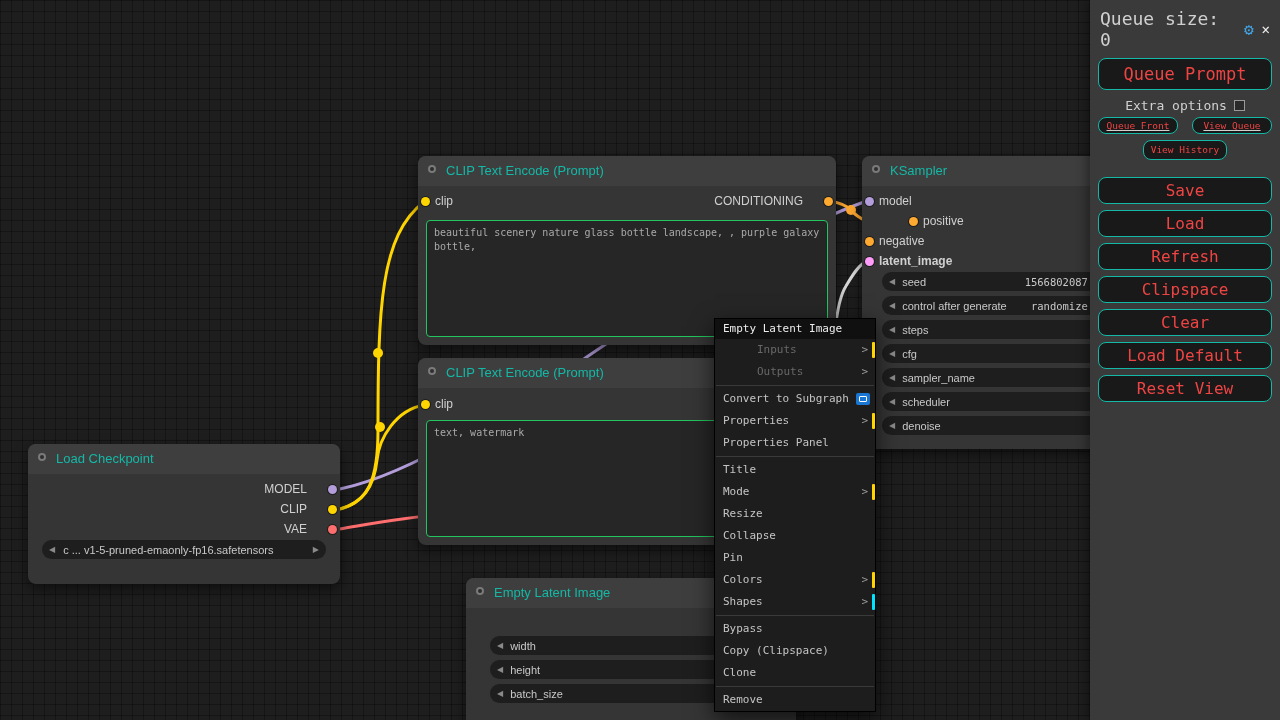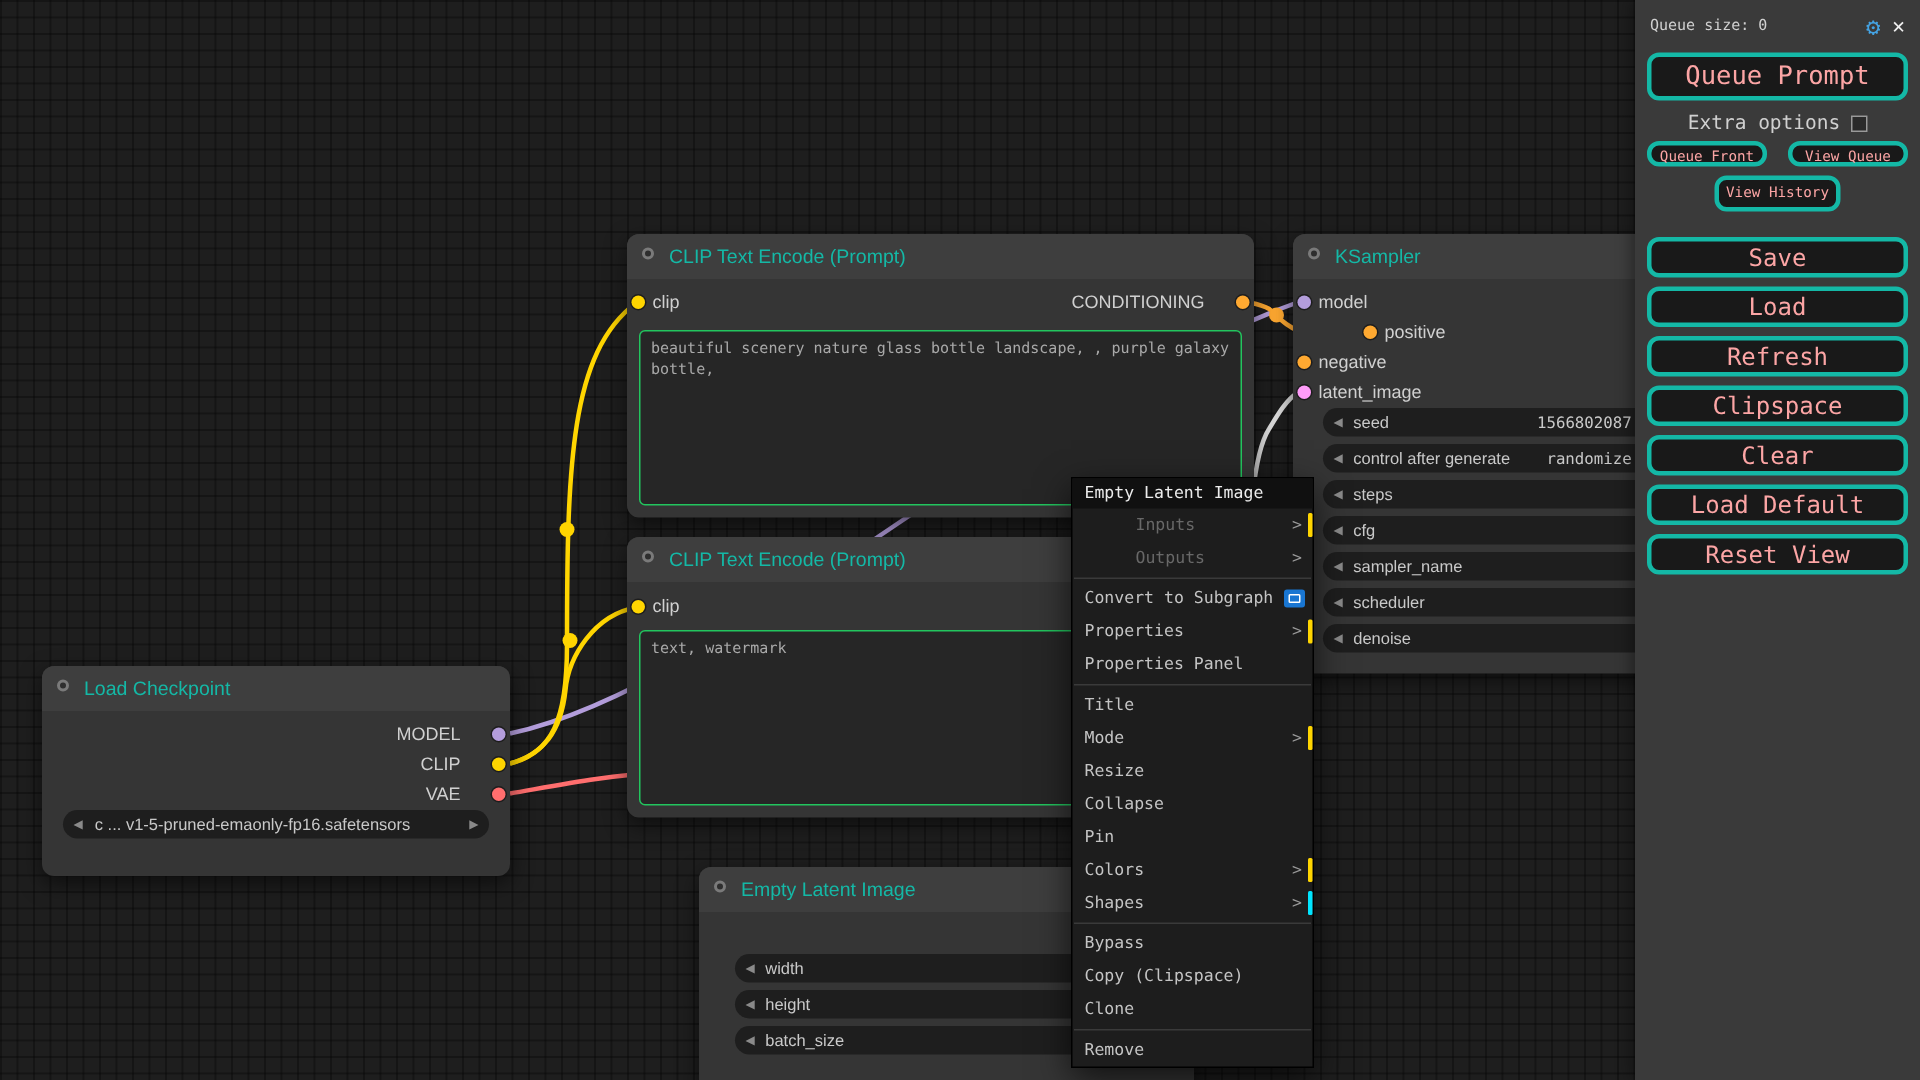--- a/index.html
+++ b/index.html
@@ -68,32 +68,32 @@
   .ctx-accent { position:absolute; right:0; top:3px; bottom:3px; width:3px; border-radius:1px; }
   .ctx-badge { position:absolute; right:5px; top:5px; width:14px; height:12px; border-radius:2px; }
   .ctx-badge-inner { position:absolute; left:3px; right:3px; top:3px; bottom:3px; border:1px solid #fff; border-radius:1px; }
   
   .sidebar {
     position:absolute; left:1090px; top:0; width:190px; height:720px; z-index:20;
     background:#3a3a3a; box-shadow:-3px 0 10px rgba(0,0,0,0.4);
     font-family:"DejaVu Sans Mono", monospace; color:#d0d0d0;
   }
   .sb-head { display:flex; align-items:center; gap:8px; padding:8px 10px 2px 10px; }
-  .sb-queue { flex:1; font-size:10px; }
+  .sb-queue { flex:1; font-size:18px; }
   .sb-gear  { font-size:16px; cursor:pointer; }
   .sb-close { font-size:14px; color:#f0f0f0; cursor:pointer; }
   button { font-family:inherit; cursor:pointer; }
   .sb-btn {
-    display:block; background:#191919; border:3px solid #14b8a6; border-radius:8px;
-    color:#fca5a5; text-align:center;
+    display:block; background:#191919; border:1px solid #14b8a6; border-radius:8px;
+    color:#ef4444; text-align:center;
   }
   .sb-big { width:174px; margin:6px auto 0 auto; height:32px; font-size:17px; }
   .sb-extra { display:flex; align-items:center; justify-content:center; gap:7px; font-size:13px; margin:8px 0 4px 0; }
   .sb-checkbox { width:11px; height:11px; border:1px solid #999; background:#2a2a2a; display:inline-block; }
-  .sb-row { display:flex; gap:14px; margin:2px 8px 0 8px; }
+  .sb-row { display:flex; gap:14px; margin:2px 8px 0 8px;text-decoration:underline; }
   .sb-small { flex:1; font-size:9.5px; height:17px; padding:0; line-height:15px; }
   .sb-history { width:84px; margin:6px auto 0 auto; font-size:9.5px; line-height:1.3; padding:3px 0; }
   .sb-main { width:174px; margin:6px auto 0 auto; height:27px; font-size:16px; }
   .sb-main.first { margin-top:17px; }
 </style>
 </head>
 <body>
 
 <div class="canvas"></div>
 
@@ -175,21 +175,21 @@
     <span class="plabel">model</span>
   </div>
   <div class="in-port" style="top:57px;padding-left:44px;">
     <span class="pdot" style="background: rgb(255, 169, 49);"></span>
     <span class="plabel">positive</span>
   </div>
   <div class="in-port" style="top:77px;">
     <span class="pdot" style="background: rgb(255, 169, 49);"></span>
     <span class="plabel">negative</span>
   </div>
-  <div class="in-port" style="top:97px;">
+  <div class="in-port" style="top:97px;font-weight:bold;">
     <span class="pdot" style="background: rgb(255, 156, 249);"></span>
     <span class="plabel">latent_image</span>
   </div>
 
   <div class="widget" style="left:20px; top:116px; width:226px;">
     <span class="warrow">◀</span>
     <span class="wname">seed</span>
     <span class="wvalue">1566802087</span>
     <span class="warrow">▶</span>
   </div>

